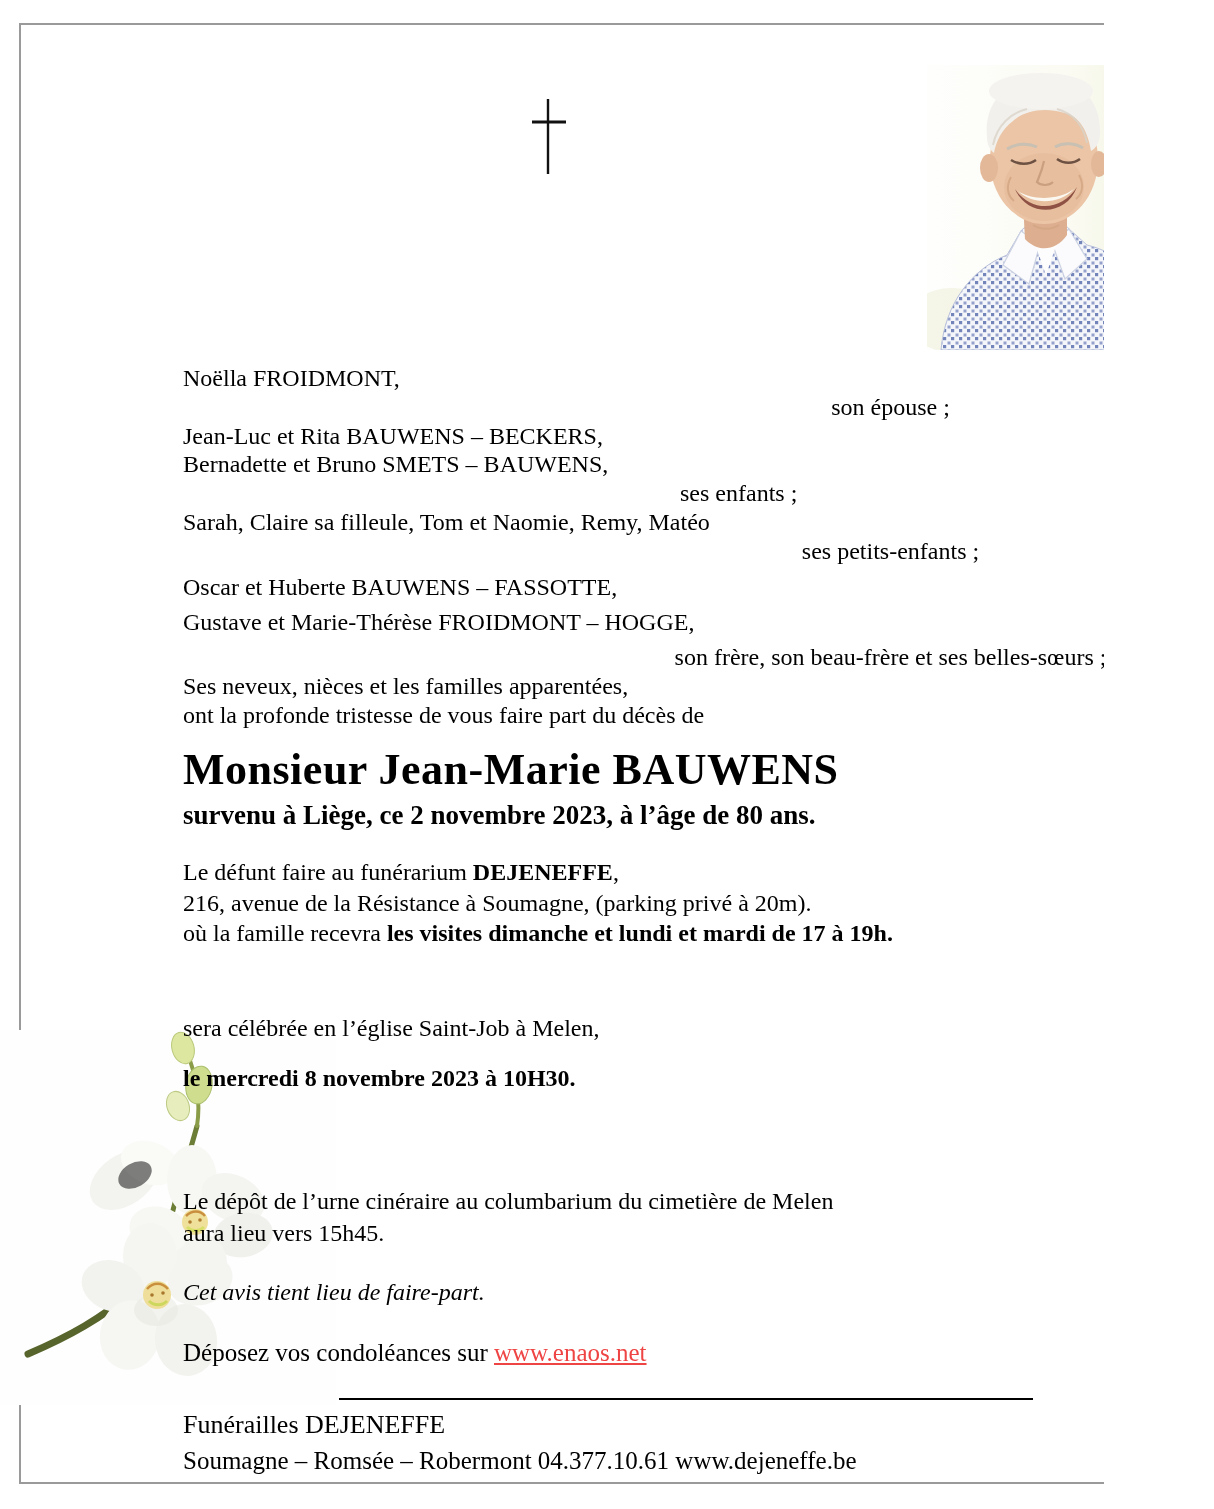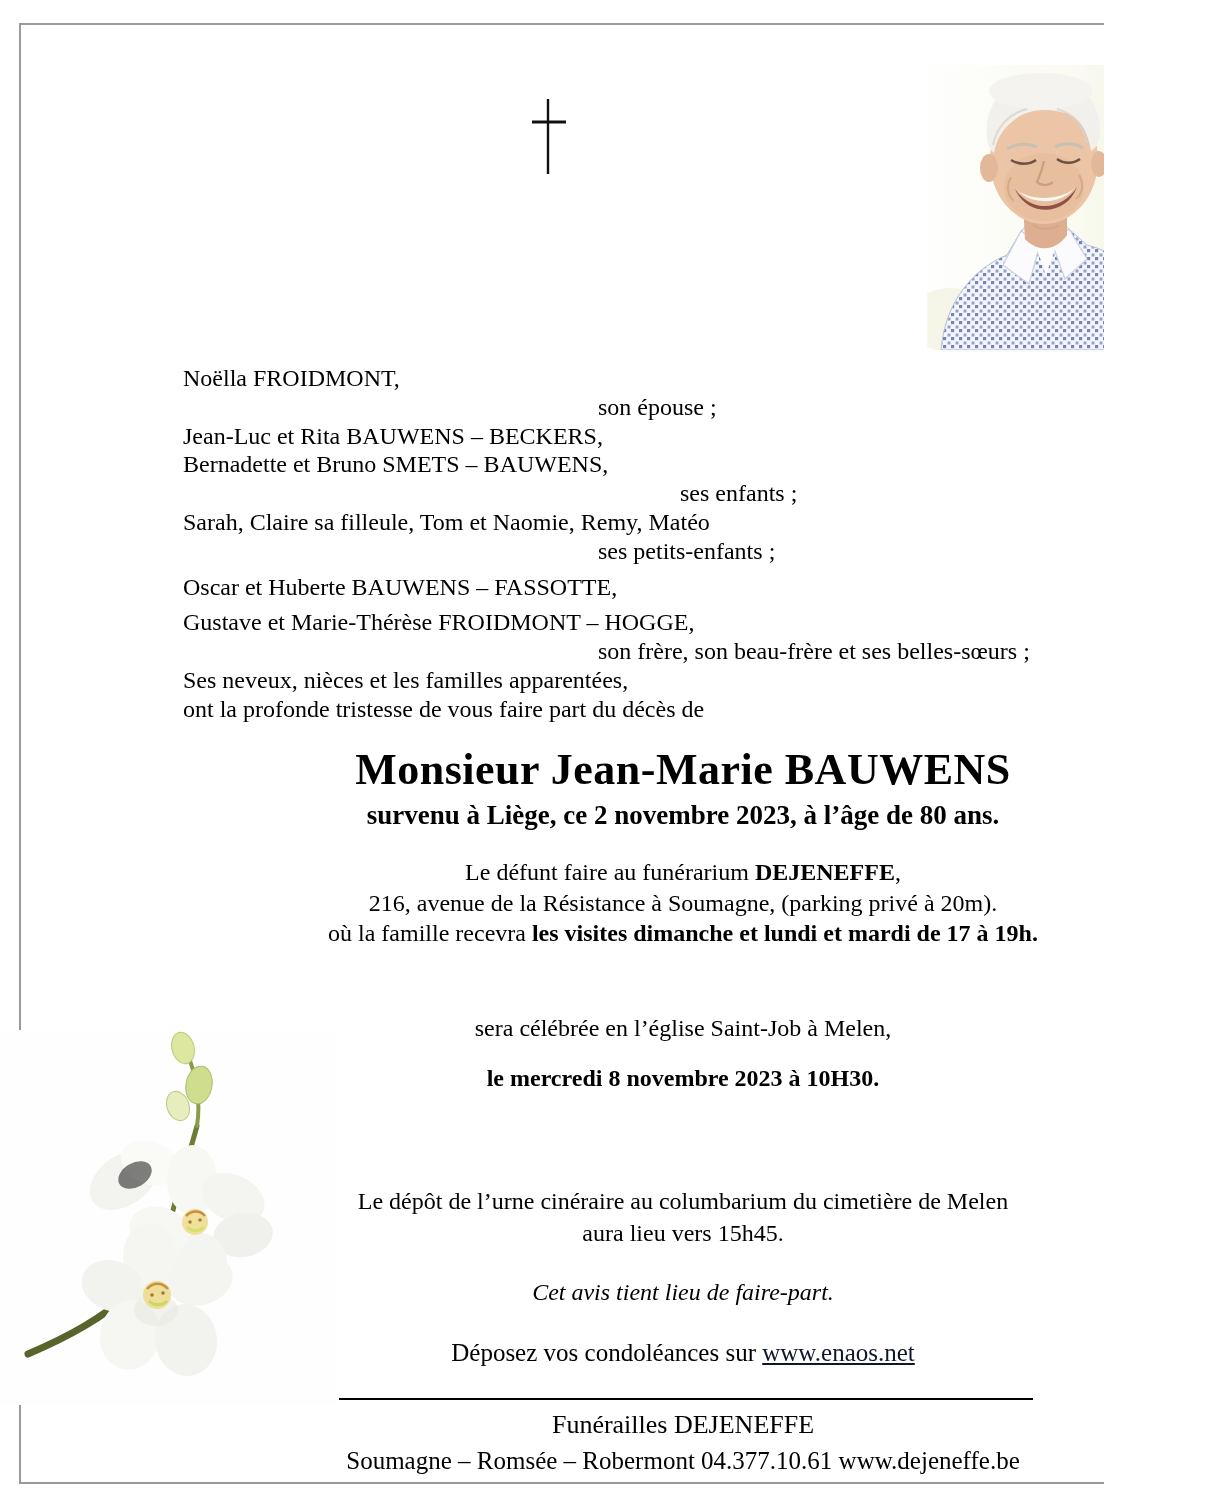--- a/index.html
+++ b/index.html
@@ -16,40 +16,40 @@
     position:absolute;left:19px;top:23px;width:1158px;height:1457px;
     border:2px solid #9a9a9a;
     z-index:1;
   }
   
   .family{
     position:absolute;left:183px;top:364px;width:1000px;z-index:3;
     font-size:24px;line-height:28.8px;white-space:nowrap;
   }
   .fline{height:28.8px;}
-  .ind1{padding-left:415px;}
+  .ind1{padding-left:415px;text-align:center;}
   .ind2{padding-left:497px;}
   .mt7{margin-top:7px;}
-  .mt6{font-family:Liberation Serif, serif;}
+  .mt6{margin-top:6px;font-family:Liberation Serif, serif;}
   
   .c{
-    position:absolute;left:183px;width:1000px;text-align:center;z-index:3;
+    position:absolute;left:183px;width:1000px;z-index:3;
     white-space:nowrap;line-height:1.18;
   }
   .t24{font-size:24px;}
   .t25{font-size:25px;}
   .title{font-size:44px;font-weight:bold;letter-spacing:0.5px;}
   .survenu{font-size:27px;font-weight:bold;}
   .mercredi{font-size:24px;font-weight:bold;}
   .levee{font-size:26px;font-weight:bold;}
   .footname{font-size:26px;font-weight:normal;}
   .footaddr{font-size:25px;}
   .italic{font-style:italic;}
   b{font-weight:bold;}
-  .link{color:#0f172a;text-decoration:underline;cursor:pointer;}
+  .link{color:#ef4444;text-decoration:underline;cursor:pointer;}
   .rule{
     position:absolute;left:339px;top:1398px;width:694px;height:0;
     border-top:2px solid #000;z-index:3;
   }
   .crossbox{position:absolute;left:525px;top:92px;z-index:3;}
   .photobox{position:absolute;left:927px;top:65px;width:236px;height:285px;z-index:3;}
   .flowerbox{
     position:absolute;left:0px;top:1030px;width:336px;height:375px;
     background:#fefefe;z-index:2;
   }

